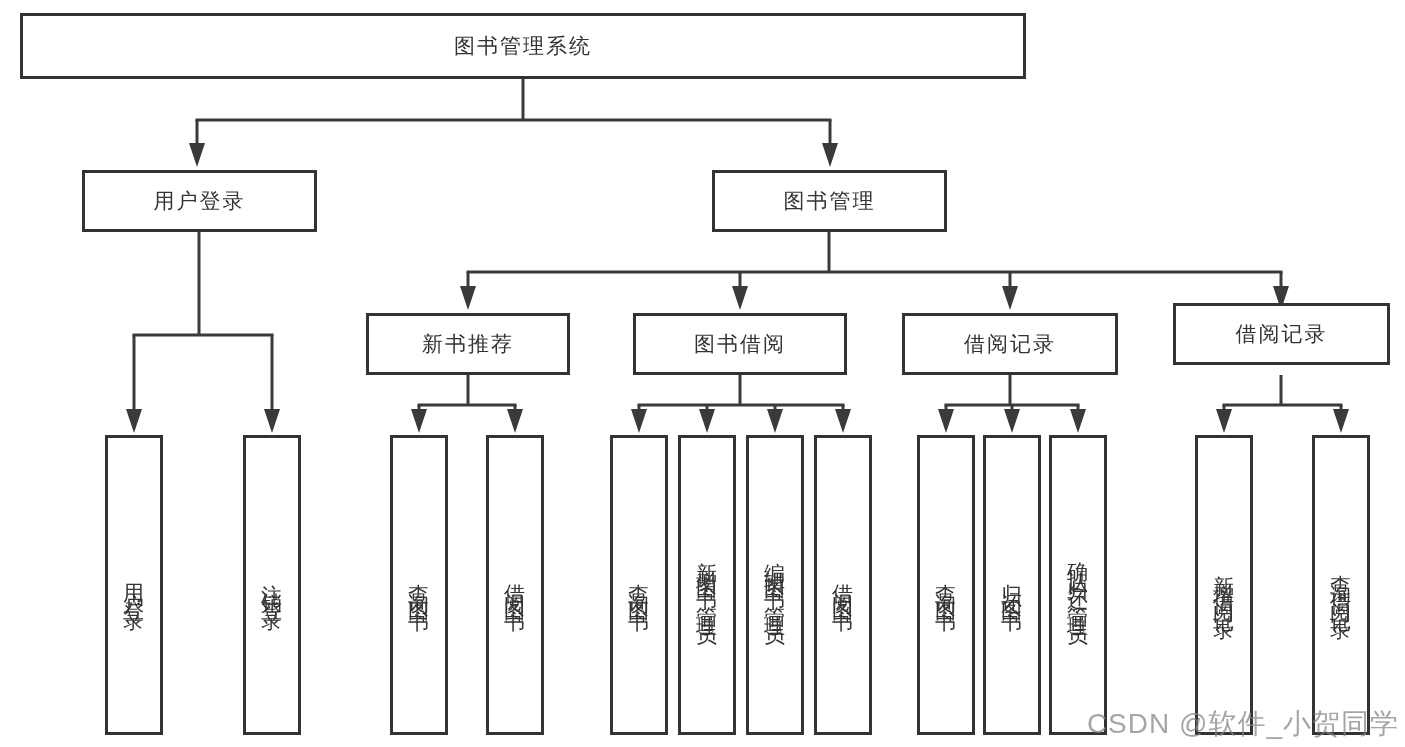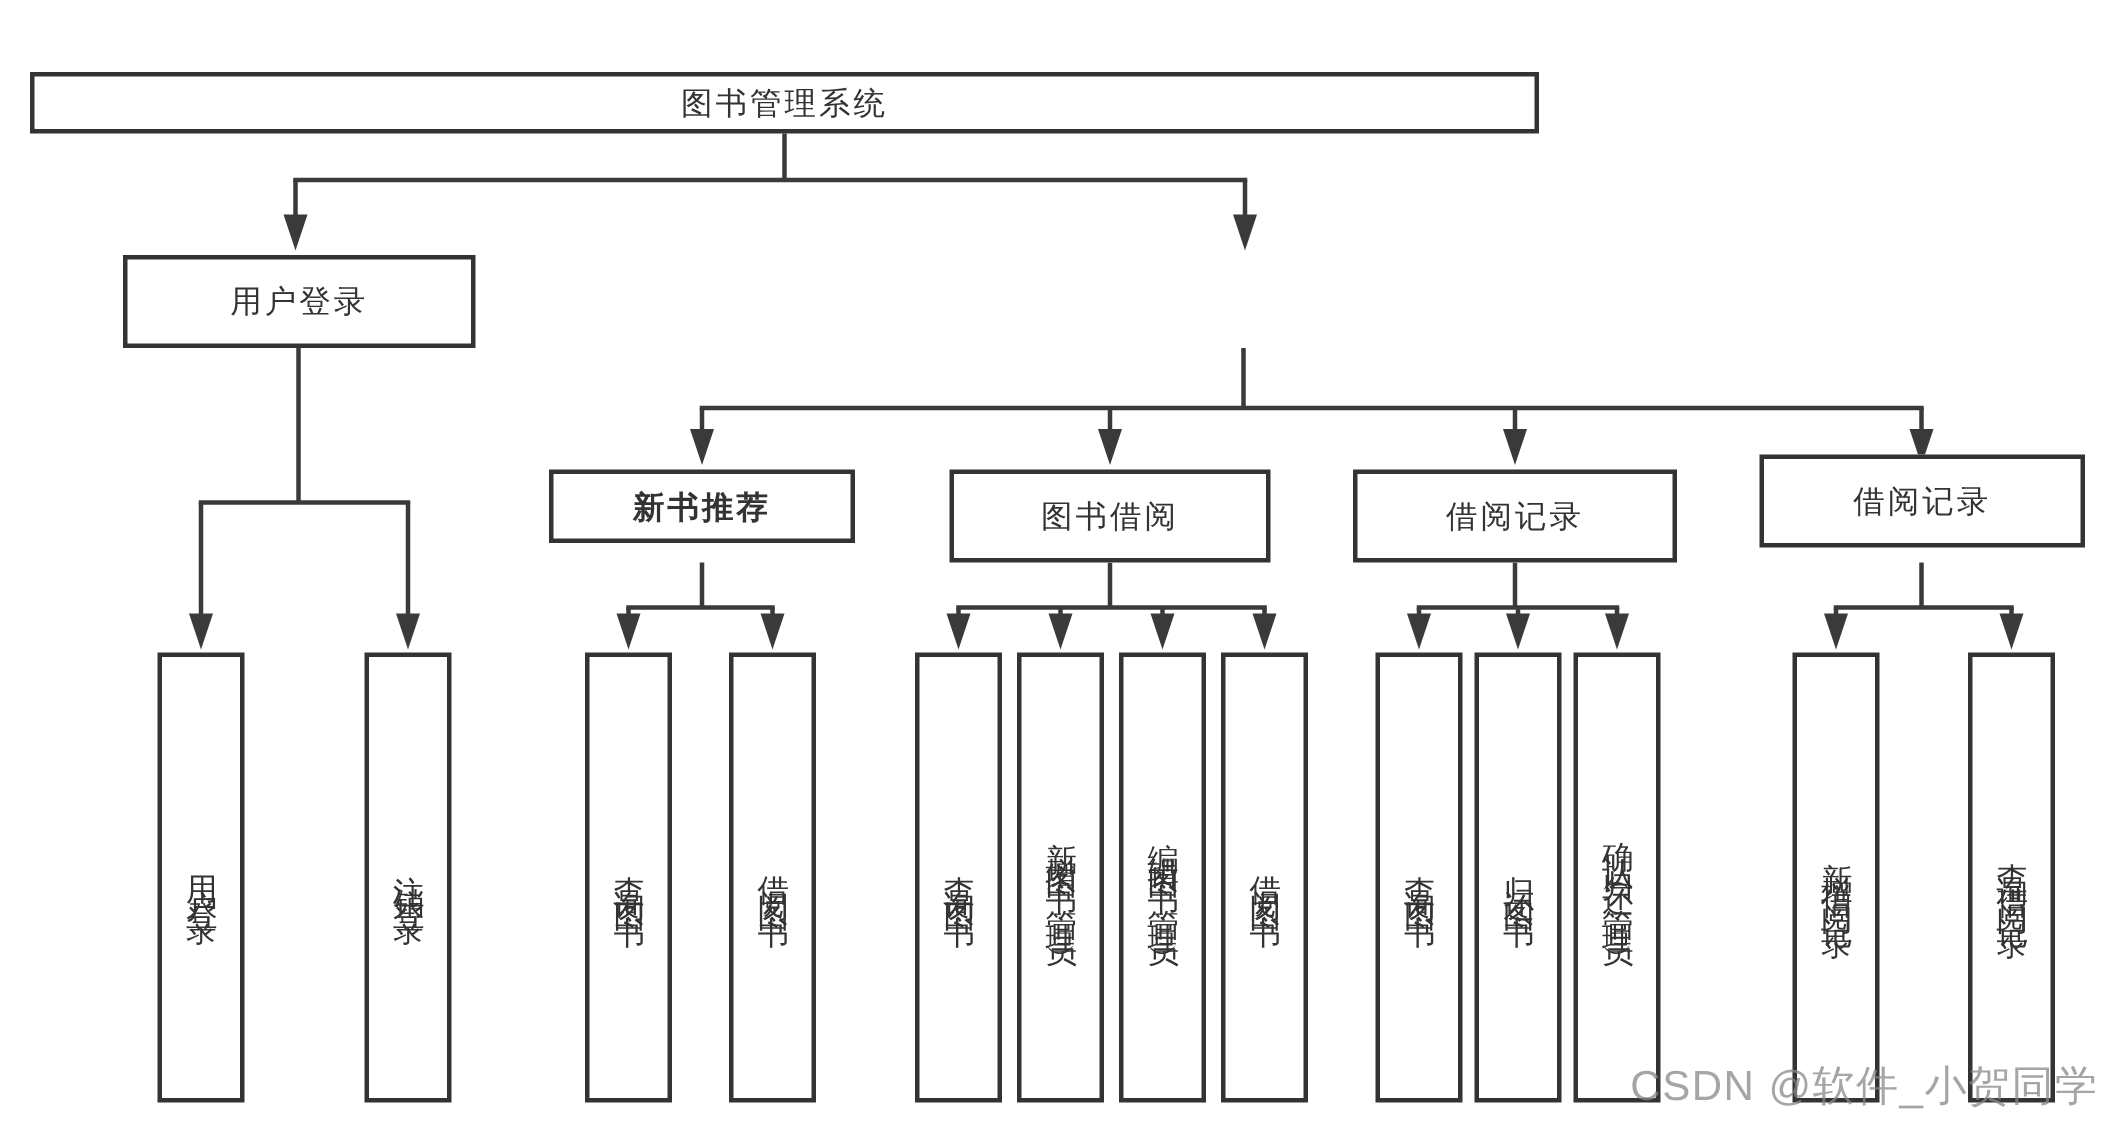--- a/index.html
+++ b/index.html
@@ -109,29 +109,32 @@
       <line x1="1078" y1="405" x2="1078" y2="411" stroke="#3a3a3a" stroke-width="3"></line>
       <polygon points="1070,409 1086,409 1078,433" fill="#3a3a3a"></polygon>
       <line x1="1281" y1="375" x2="1281" y2="405" stroke="#3a3a3a" stroke-width="3"></line>
       <line x1="1222.5" y1="405" x2="1342.5" y2="405" stroke="#3a3a3a" stroke-width="3"></line>
       <line x1="1224" y1="405" x2="1224" y2="411" stroke="#3a3a3a" stroke-width="3"></line>
       <polygon points="1216,409 1232,409 1224,433" fill="#3a3a3a"></polygon>
       <line x1="1341" y1="405" x2="1341" y2="411" stroke="#3a3a3a" stroke-width="3"></line>
       <polygon points="1333,409 1349,409 1341,433" fill="#3a3a3a"></polygon>
     </svg>
 
-  <div class="node h" style="left:20px; top:13px; width:1006px; height:41px;margin-top:35px;">
+  <div class="node h" style="left:20px; top:13px; width:1006px; height:66px;">
     <span>图书管理系统</span>
   </div>
 
   <div class="node h" style="left:82px; top:170px; width:235px; height:62px;">
     <span>用户登录</span>
   </div>
+  <div class="node h" style="left:712px; top:170px; width:235px; height:62px;">
+    <span>图书管理</span>
+  </div>
 
-  <div class="node h" style="left:366px; top:313px; width:204px; height:49px;font-weight:bold;">
+  <div class="node h" style="left:366px; top:313px; width:204px; height:62px;">
     <span>新书推荐</span>
   </div>
   <div class="node h" style="left:633px; top:313px; width:214px; height:62px;">
     <span>图书借阅</span>
   </div>
   <div class="node h" style="left:902px; top:313px; width:216px; height:62px;">
     <span>借阅记录</span>
   </div>
   <div class="node h" style="left:1173px; top:303px; width:217px; height:62px;text-align:right;">
     <span>借阅记录</span>

